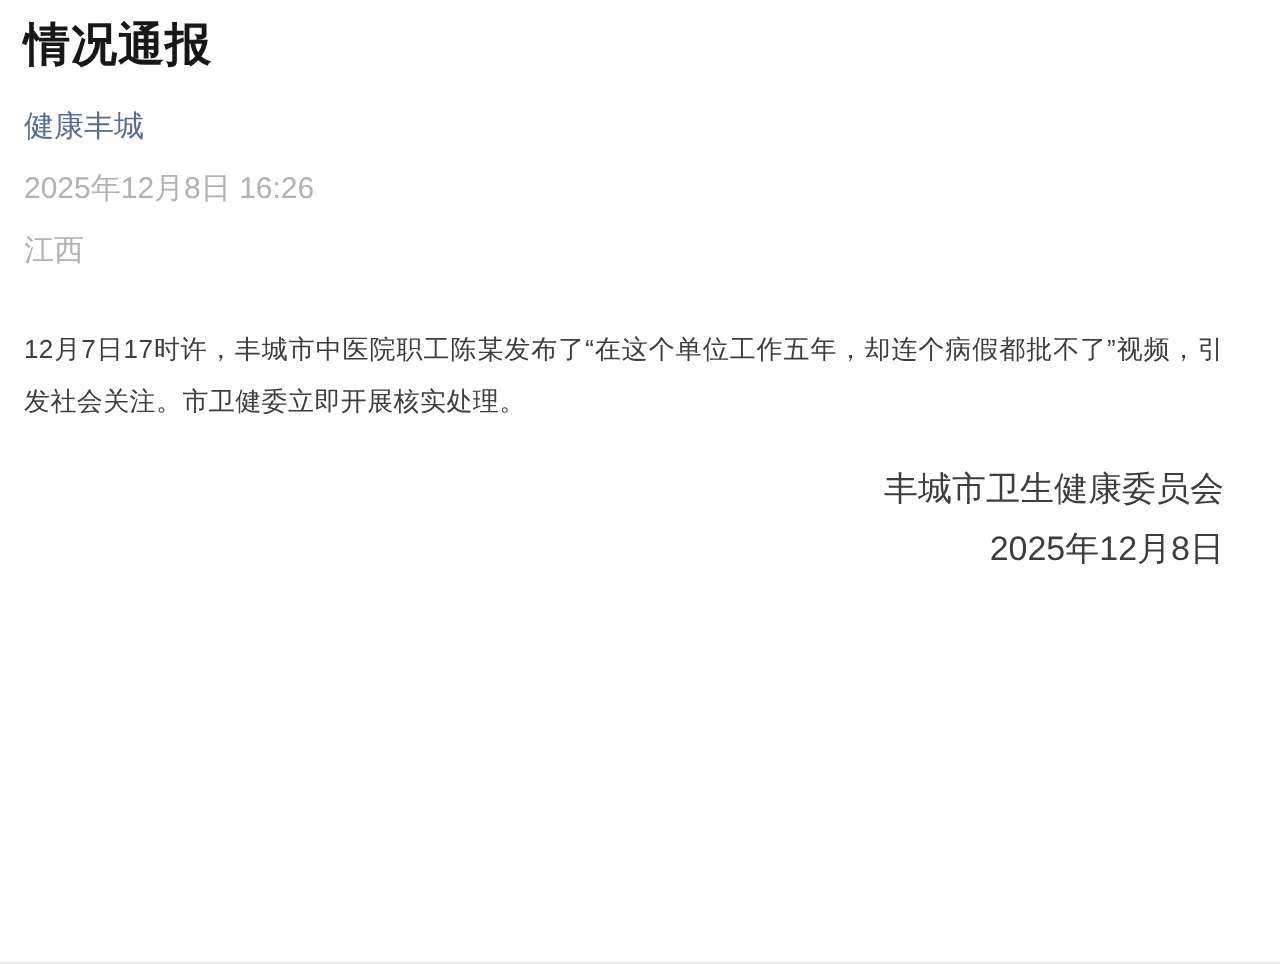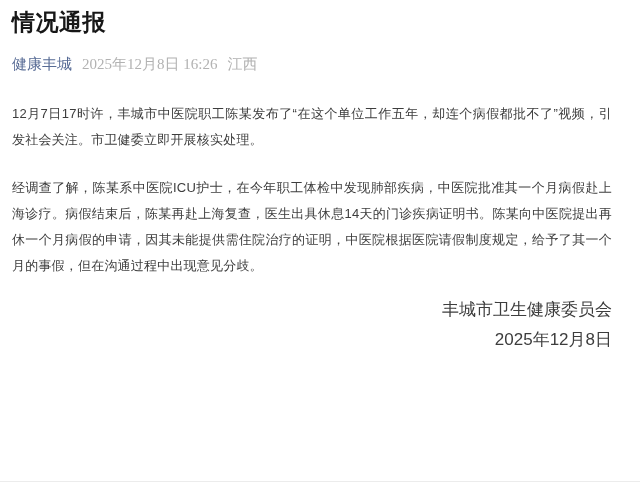--- a/index.html
+++ b/index.html
@@ -26,30 +26,30 @@
     letter-spacing: 0.5px;
   }
   .byline {
     margin-top: 15px;
     display: flex;
     align-items: baseline;
     gap: 10px;
     font-size: 15px;
     line-height: 21px;
     white-space: nowrap;
+    flex-direction: column;
   }
   .account-name {
     color: #576b95;
     font-weight: 500;
     cursor: pointer;
   }
   .meta {
     color: #b2b2b2;
     font-weight: 400;
-    font-family: Liberation Serif, serif;
   }
   .article-body p {
     margin: 22px 0 0 0;
     font-size: 13px;
     line-height: 26px;
     color: #3d3d3d;
     text-align: justify;
     letter-spacing: 0.2px;
   }
   .article-body p.first {
@@ -79,21 +79,20 @@
   <h1 class="article-title">情况通报</h1>
 
   <div class="byline">
     <span class="account-name">健康丰城</span>
     <span class="meta">2025年12月8日 16:26</span>
     <span class="meta">江西</span>
   </div>
 
   <div class="article-body">
     <p class="first">12月7日17时许，丰城市中医院职工陈某发布了“在这个单位工作五年，却连个病假都批不了”视频，引发社会关注。市卫健委立即开展核实处理。</p>
-    <p>经调查了解，陈某系中医院ICU护士，在今年职工体检中发现肺部疾病，中医院批准其一个月病假赴上海诊疗。病假结束后，陈某再赴上海复查，医生出具休息14天的门诊疾病证明书。陈某向中医院提出再休一个月病假的申请，因其未能提供需住院治疗的证明，中医院根据医院请假制度规定，给予了其一个月的事假，但在沟通过程中出现意见分歧。</p>
   </div>
 
   <div class="signature">
     <div>丰城市卫生健康委员会</div>
     <div>2025年12月8日</div>
   </div>
 
   <div class="bottom-divider"></div>
 
 </div>

